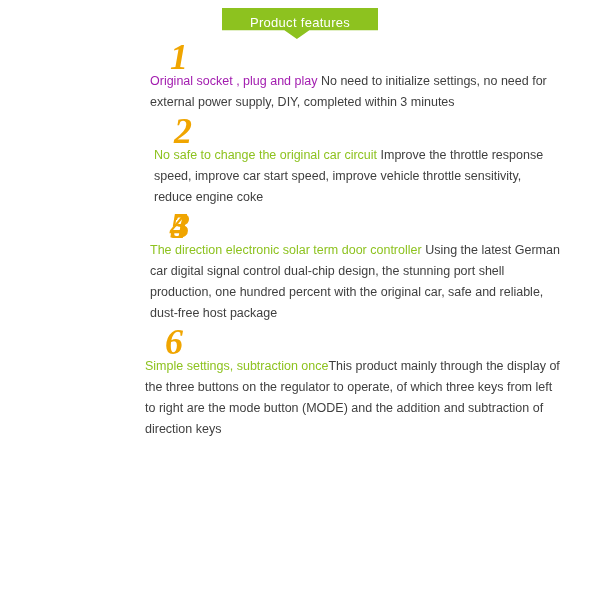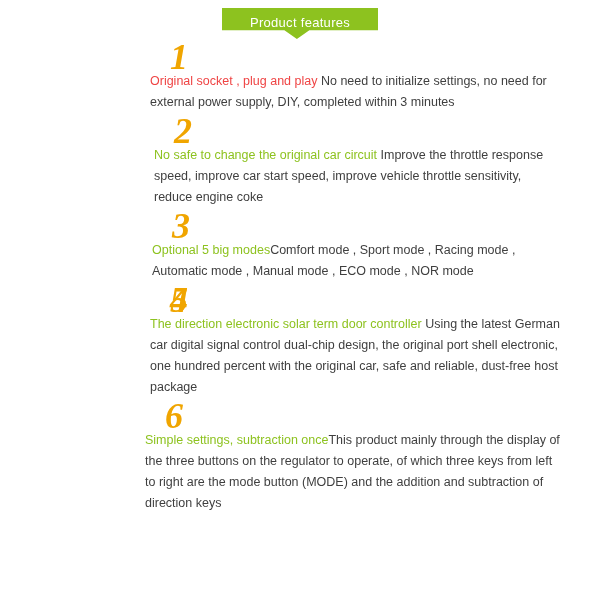--- a/index.html
+++ b/index.html
@@ -62,21 +62,21 @@
   .num.n2 { color: #f0a500; }
   .para {
     font-size: 12.5px;
     line-height: 21px;
     color: #3a3a3a;
     text-align: left;
     padding-top: 26px;
     margin: 0;
   }
   .lead {
-    color: #ef4444;
+    color: #a21caf;
   }
   .lead.green {
     color: #8dc21f;
   }
   .body-txt {
     color: #3f3f3f;
   }
 
   
   .f1 { padding-left: 160px; }
@@ -116,33 +116,30 @@
 
     <div class="feature f2">
       <div class="num n2">2</div>
       <p class="para">
         <span class="lead green">No safe to change the original car circuit</span><span class="body-txt"> Improve the throttle response speed, improve car start speed, improve vehicle throttle sensitivity, reduce engine coke</span>
       </p>
     </div>
 
     <div class="feature f3">
       <div class="num">3</div>
-      <p class="para">
-        <span class="lead green">Optional 5 big modes</span><span class="body-txt">Comfort mode , Sport mode , Racing mode , Automatic mode , Manual mode , ECO mode , NOR mode</span>
-      </p>
     </div>
 
     <div class="feature f4">
       <div class="num">4</div>
     </div>
 
     <div class="feature f5">
       <div class="num">5</div>
       <p class="para">
-        <span class="lead green">The direction electronic solar term door controller</span><span class="body-txt"> Using the latest German car digital signal control dual-chip design, the original port shell electronic, one hundred percent with the original car, safe and reliable, dust-free host package</span>
+        <span class="lead green">The direction electronic solar term door controller</span><span class="body-txt"> Using the latest German car digital signal control dual-chip design, the stunning port shell production, one hundred percent with the original car, safe and reliable, dust-free host package</span>
       </p>
     </div>
 
     <div class="feature f6">
       <div class="num">6</div>
       <p class="para">
         <span class="lead green">Simple settings, subtraction once</span><span class="body-txt">This product mainly through the display of the three buttons on the regulator to operate, of which three keys from left to right are the mode button (MODE) and the addition and subtraction of direction keys</span>
       </p>
     </div>
 

